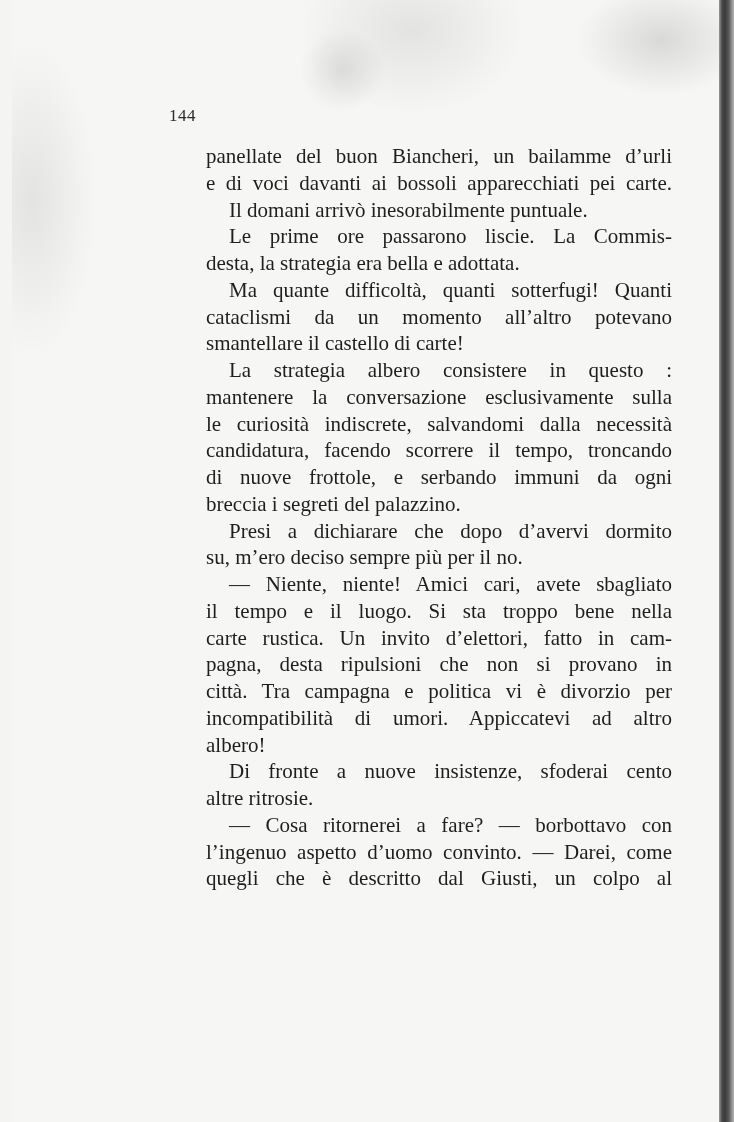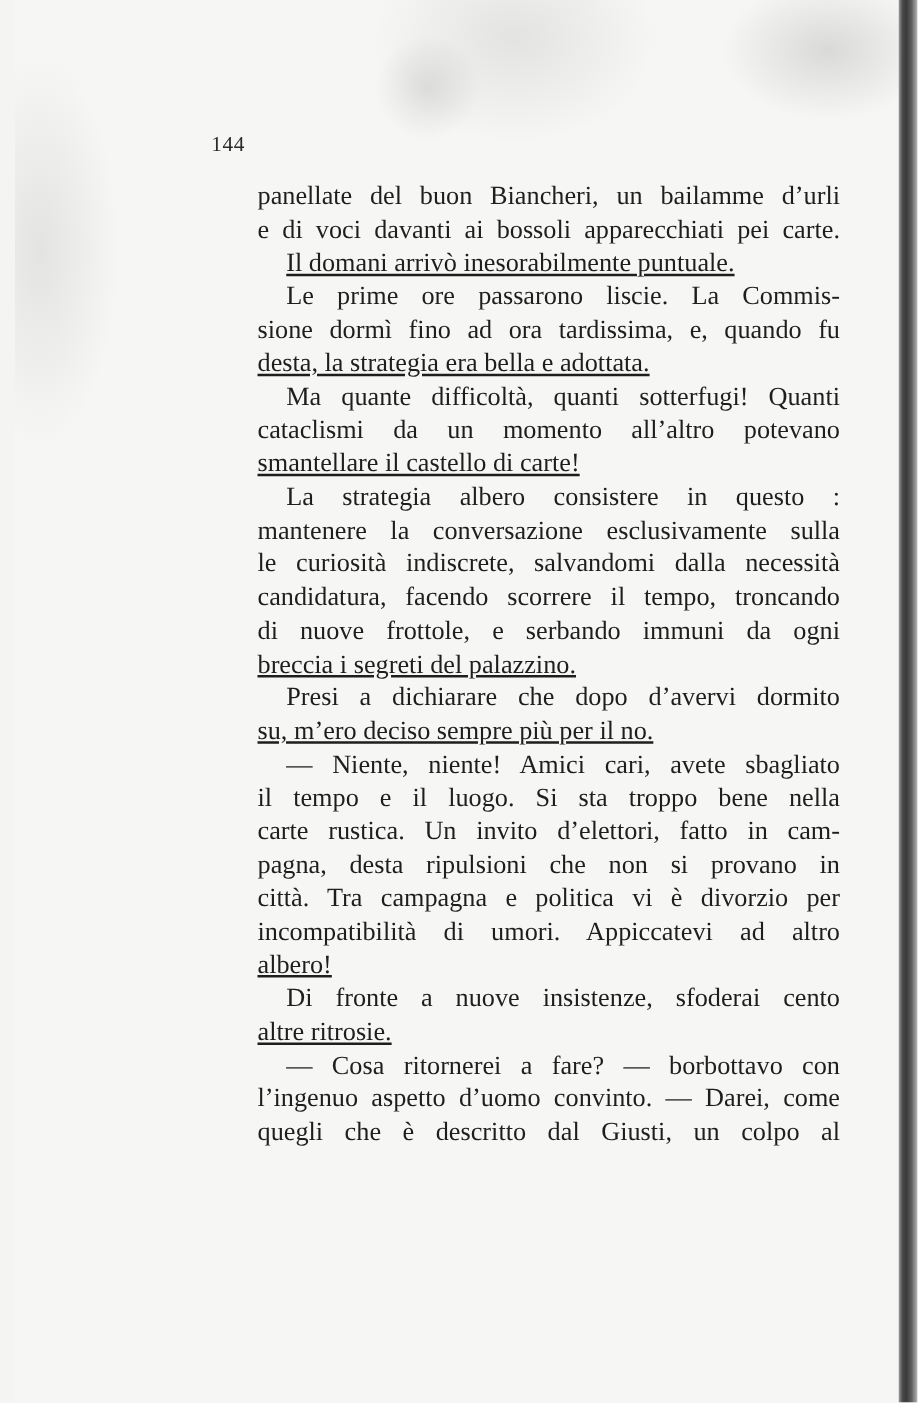--- a/index.html
+++ b/index.html
@@ -57,34 +57,32 @@
       white-space: nowrap;
       text-align: justify;
       text-align-last: justify;
       color: #1e1e1e;
     }
     .line.indent {
       padding-left: 23px;
     }
     .line.last {
       text-align-last: left;
-      text-decoration: underline;
     }
   </style>
 </head>
 <body>
 
 <div class="page">
   <div class="page-number">144</div>
   <div class="text-block" id="text-block">
       <div class="line">panellate del buon Biancheri, un bailamme d’urli</div>
       <div class="line">e di voci davanti ai bossoli apparecchiati pei carte.</div>
       <div class="line indent last">Il domani arrivò inesorabilmente puntuale.</div>
       <div class="line indent">Le prime ore passarono liscie. La Commis-</div>
-      <div class="line">sione dormì fino ad ora tardissima, e, quando fu</div>
       <div class="line last">desta, la strategia era bella e adottata.</div>
       <div class="line indent">Ma quante difficoltà, quanti sotterfugi! Quanti</div>
       <div class="line">cataclismi da un momento all’altro potevano</div>
       <div class="line last">smantellare il castello di carte!</div>
       <div class="line indent">La strategia albero consistere in questo :</div>
       <div class="line">mantenere la conversazione esclusivamente sulla</div>
       <div class="line">le curiosità indiscrete, salvandomi dalla necessità</div>
       <div class="line">candidatura, facendo scorrere il tempo, troncando</div>
       <div class="line">di nuove frottole, e serbando immuni da ogni</div>
       <div class="line last">breccia i segreti del palazzino.</div>

